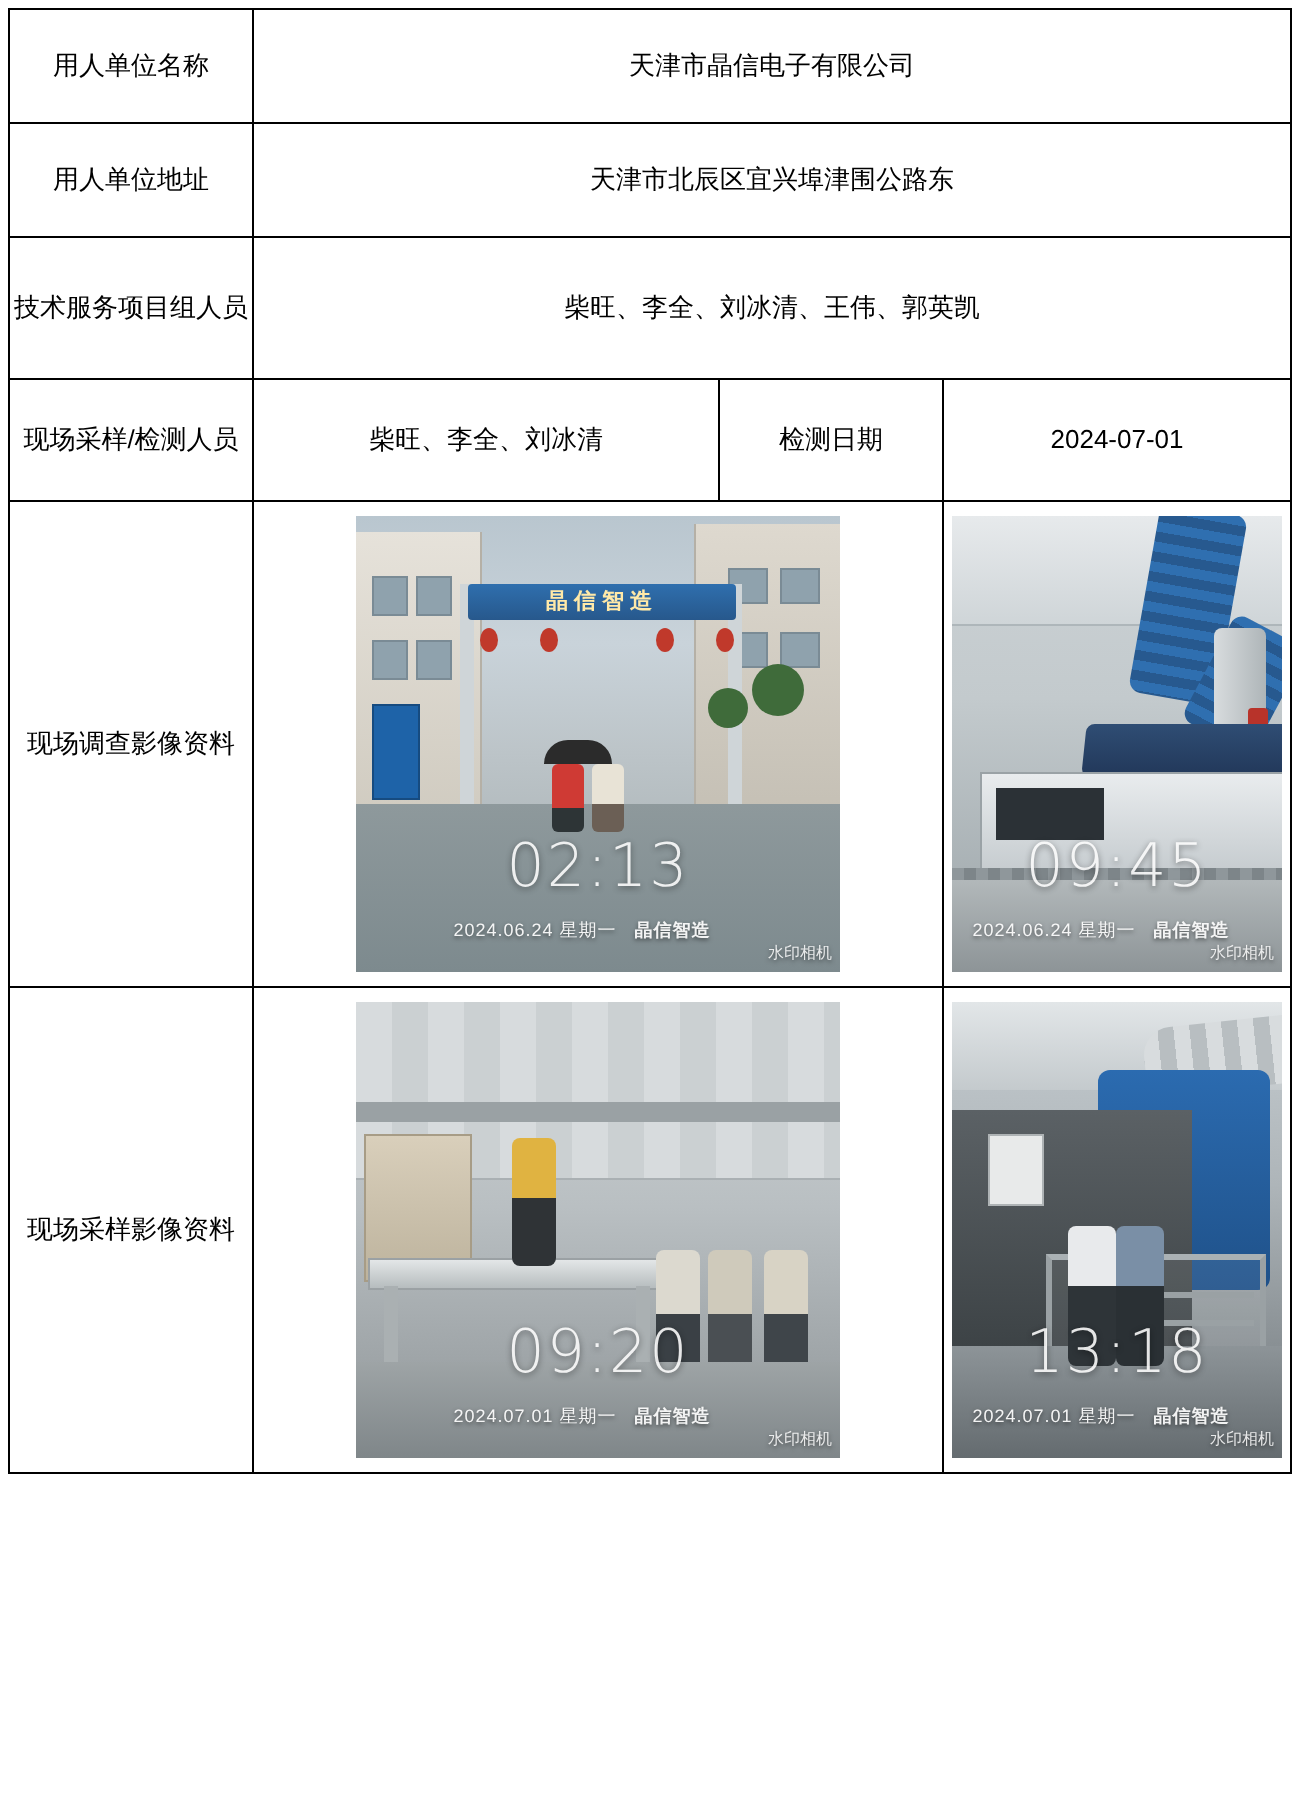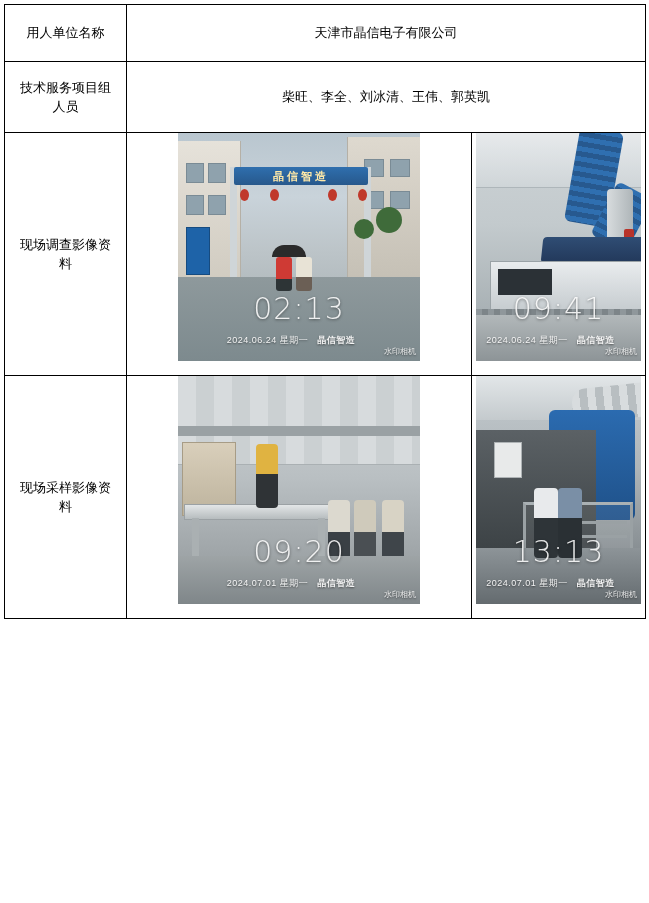--- a/index.html
+++ b/index.html
@@ -22,21 +22,21 @@
     width: 641px;
     border-collapse: collapse;
     table-layout: fixed;
     margin: 0 auto;
   }
   table.doc td {
     border: 1px solid #000;
     text-align: center;
     vertical-align: middle;
     font-size: 13px;
-    padding: 4px 14px;
+    padding: 4px 1px;
     line-height: 1.5;
   }
   td.label {
     width: 120px;
     font-size: 13px;
   }
   td.label2 {
     width: 120px;
     font-size: 13px;
   }
@@ -56,20 +56,21 @@
     letter-spacing: 0.2px;
   }
   .media-cell {
     padding: 0 !important;
     height: 242px;
     vertical-align: middle;
   }
   .photo-wrap {
     display: flex;
     justify-content: center;
+    align-items: center;
     width: 100%;
     height: 100%;
   }
   .photo {
     position: relative;
     width: 242px;
     height: 228px;
     overflow: hidden;
     background: #6b7a85;
   }
@@ -289,29 +290,39 @@
       <col style="width:112px">
       <col style="width:174px">
     </colgroup>
     <tbody>
 
       <tr class="r1">
         <td class="label">用人单位名称</td>
         <td colspan="3" class="val-big">天津市晶信电子有限公司</td>
       </tr>
 
+      <tr class="r2">
+        <td class="label">用人单位地址</td>
+        <td colspan="3">天津市北辰区宜兴埠津围公路东</td>
+      </tr>
 
 
 
       <tr class="r5">
         <td class="label">技术服务项目组人员</td>
         <td colspan="3">柴旺、李全、刘冰清、王伟、郭英凯</td>
       </tr>
 
 
+      <tr class="r7">
+        <td class="label">现场采样/检测人员</td>
+        <td>柴旺、李全、刘冰清</td>
+        <td class="label2">检测日期</td>
+        <td>2024-07-01</td>
+      </tr>
 
       <tr>
         <td class="label">现场调查影像资料</td>
         <td colspan="2" class="media-cell">
           <div class="photo-wrap">
             <div class="photo p1">
               <div class="bld-l"></div>
               <div class="bld-r"></div>
               <div class="win" style="left:8px;top:30px;width:16px;height:18px;"></div>
               <div class="win" style="left:30px;top:30px;width:16px;height:18px;"></div>
@@ -352,21 +363,21 @@
               <div class="ceiling"></div>
               <div class="duct"></div>
               <div class="duct2"></div>
               <div class="pipe"></div>
               <div class="red"></div>
               <div class="hood"></div>
               <div class="machine"></div>
               <div class="mpanel"></div>
               <div class="belt"></div>
               <div class="floor"></div>
-              <div class="stamp">09:41</div>
+              <div class="stamp">09:45</div>
               <div class="stampline">
                 <span>2024.06.24</span>
                 <span>星期一</span>
                 <span class="brand">晶信智造</span>
               </div>
               <div class="wm">水印相机</div>
             </div>
           </div>
         </td>
       </tr>
@@ -404,21 +415,21 @@
               <div class="ducts"></div>
               <div class="bigtank"></div>
               <div class="darkwall"></div>
               <div class="panel"></div>
               <div class="rack"></div>
               <div class="rackbar" style="right:14px;bottom:66px;width:92px;"></div>
               <div class="rackbar" style="right:14px;bottom:80px;width:92px;"></div>
               <div class="floor"></div>
               <div class="person" style="left:58px;background:linear-gradient(#e8eaec 0 30px,#2e3438 30px 70px);border-radius:4px;"></div>
               <div class="person" style="left:82px;background:linear-gradient(#7a8fa6 0 30px,#2a3034 30px 70px);border-radius:4px;"></div>
-              <div class="stamp">13:13</div>
+              <div class="stamp">13:18</div>
               <div class="stampline">
                 <span>2024.07.01</span>
                 <span>星期一</span>
                 <span class="brand">晶信智造</span>
               </div>
               <div class="wm">水印相机</div>
             </div>
           </div>
         </td>
       </tr>

